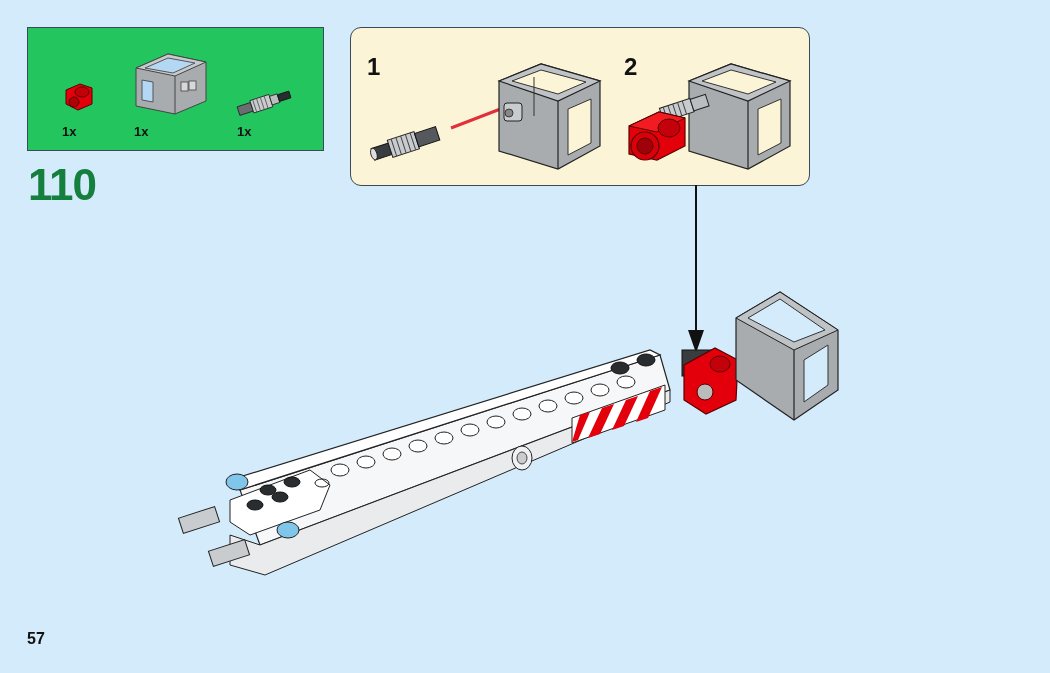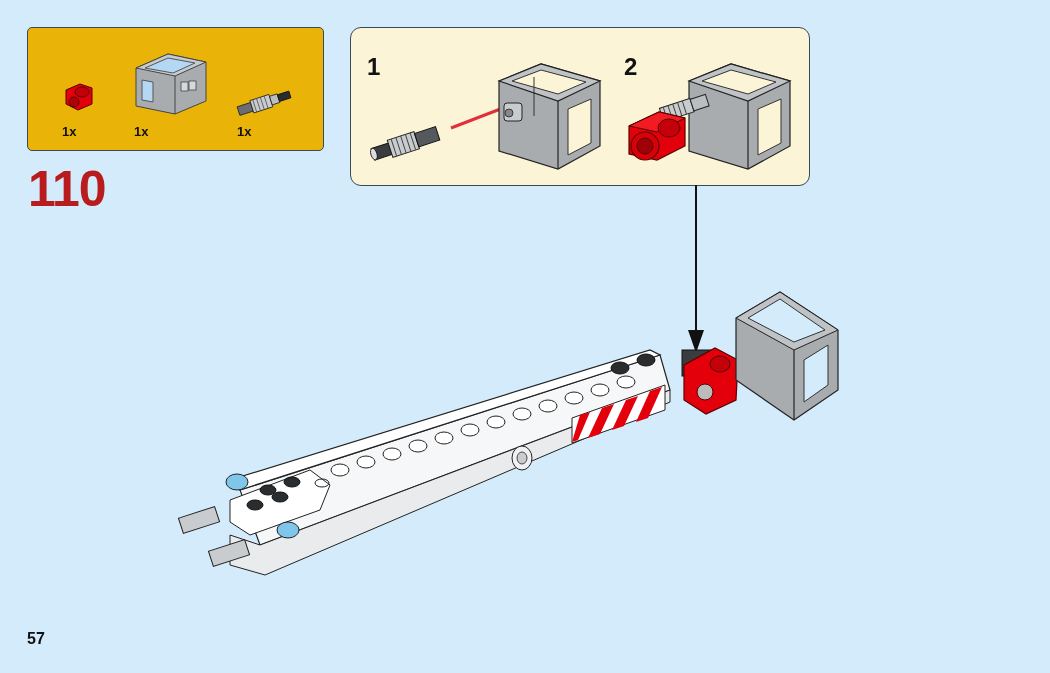--- a/index.html
+++ b/index.html
@@ -1,23 +1,23 @@
 <!DOCTYPE html>
 <html><head>
 <meta charset="utf-8">
 <style>
   html, body { margin:0; padding:0; }
   body { width:1050px; height:673px; background:#d4ebfb; position:relative; overflow:hidden;
          font-family:"Liberation Sans", sans-serif; }
   .parts-box { position:absolute; left:27px; top:27px; width:295px; height:122px;
-               background:#eab308; border:1.5px solid #3b4a57; border-radius:5px; }
+               background:#22c55e; border:1.5px solid #3b4a57; border-radius:0; }
   .sub-box { position:absolute; left:350px; top:27px; width:458px; height:157px;
              background:#fcf4d6; border:1.5px solid #3b4a57; border-radius:11px; }
   .qty { position:absolute; font-weight:bold; font-size:13px; color:#111; }
-  .step-num { position:absolute; left:28px; top:160px; font-weight:bold; font-size:50px; color:#b91c1c; letter-spacing:-1px; }
+  .step-num { position:absolute; left:28px; top:160px; font-weight:bold; font-size:44px; color:#15803d; letter-spacing:-1px; }
   .sub-num { position:absolute; font-weight:bold; font-size:24px; color:#111; }
   .page-num { position:absolute; left:27px; top:630px; font-weight:bold; font-size:16px; color:#111; }
   svg { position:absolute; overflow:visible; }
 </style>
 </head>
 <body>
 
 <div class="parts-box">
 
   <svg style="left:34px;top:50px;" width="36" height="36" viewBox="0 0 36 36">

